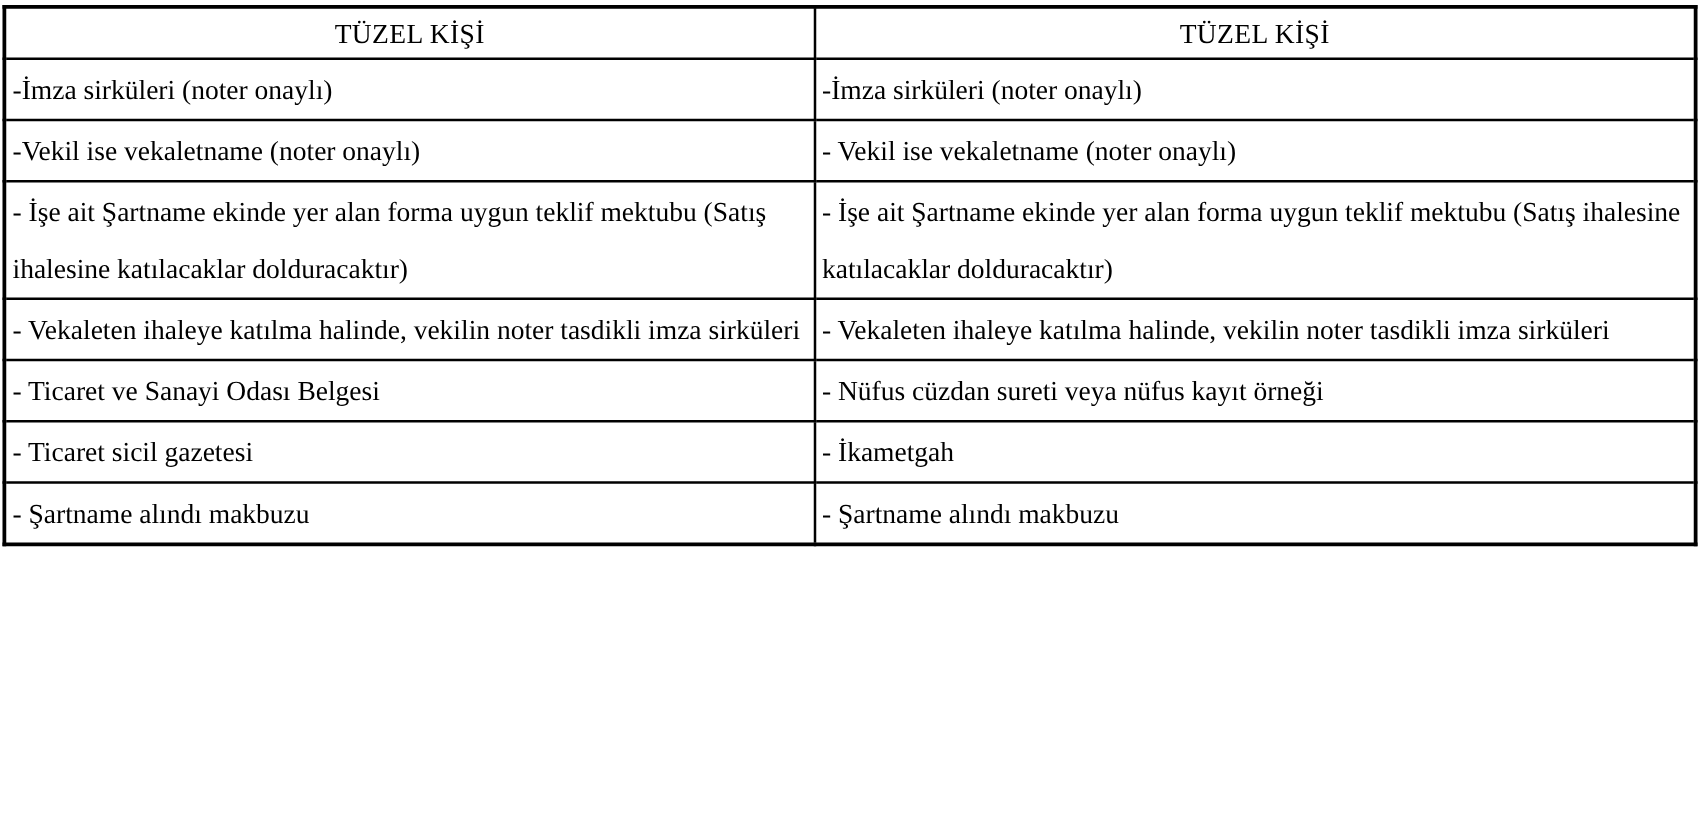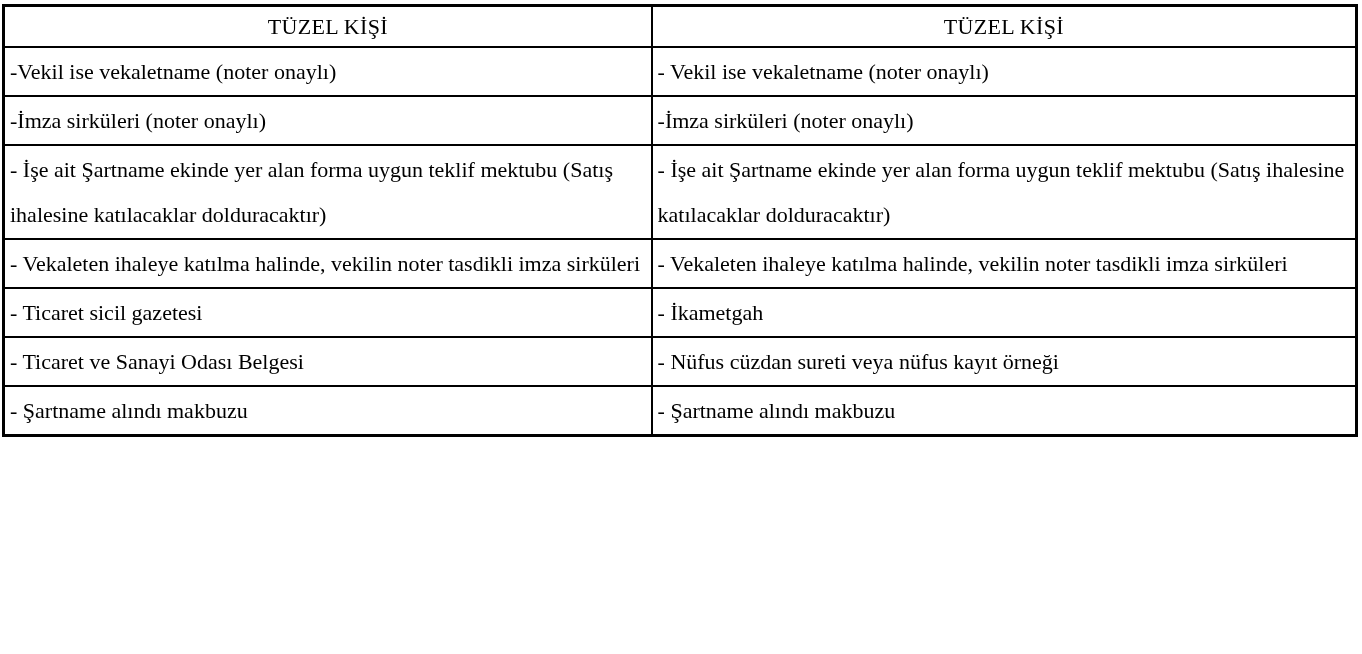--- a/index.html
+++ b/index.html
@@ -61,42 +61,42 @@
       <col class="col-right">
     </colgroup>
     <thead>
       <tr>
         <th>TÜZEL KİŞİ</th>
         <th>TÜZEL KİŞİ</th>
       </tr>
     </thead>
     <tbody>
       <tr class="r-single">
+        <td>-İmza sirküleri (noter onaylı)</td>
+        <td>-İmza sirküleri (noter onaylı)</td>
+      </tr>
+      <tr class="r-single">
         <td>-Vekil ise vekaletname (noter onaylı)</td>
         <td>- Vekil ise vekaletname (noter onaylı)</td>
-      </tr>
-      <tr class="r-single">
-        <td>-İmza sirküleri (noter onaylı)</td>
-        <td>-İmza sirküleri (noter onaylı)</td>
       </tr>
       <tr>
         <td>- İşe ait Şartname ekinde yer alan forma uygun teklif mektubu (Satış ihalesine katılacaklar dolduracaktır)</td>
         <td>- İşe ait Şartname ekinde yer alan forma uygun teklif mektubu (Satış ihalesine katılacaklar dolduracaktır)</td>
       </tr>
       <tr>
         <td>- Vekaleten ihaleye katılma halinde, vekilin noter tasdikli imza sirküleri</td>
         <td>- Vekaleten ihaleye katılma halinde, vekilin noter tasdikli imza sirküleri</td>
       </tr>
       <tr class="r-single">
+        <td>- Ticaret ve Sanayi Odası Belgesi</td>
+        <td>- Nüfus cüzdan sureti veya nüfus kayıt örneği</td>
+      </tr>
+      <tr class="r-single">
         <td>- Ticaret sicil gazetesi</td>
         <td>- İkametgah</td>
-      </tr>
-      <tr class="r-single">
-        <td>- Ticaret ve Sanayi Odası Belgesi</td>
-        <td>- Nüfus cüzdan sureti veya nüfus kayıt örneği</td>
       </tr>
       <tr class="r-single">
         <td>- Şartname alındı makbuzu</td>
         <td>- Şartname alındı makbuzu</td>
       </tr>
     </tbody>
   </table>
 </div>
 
 </body></html>

